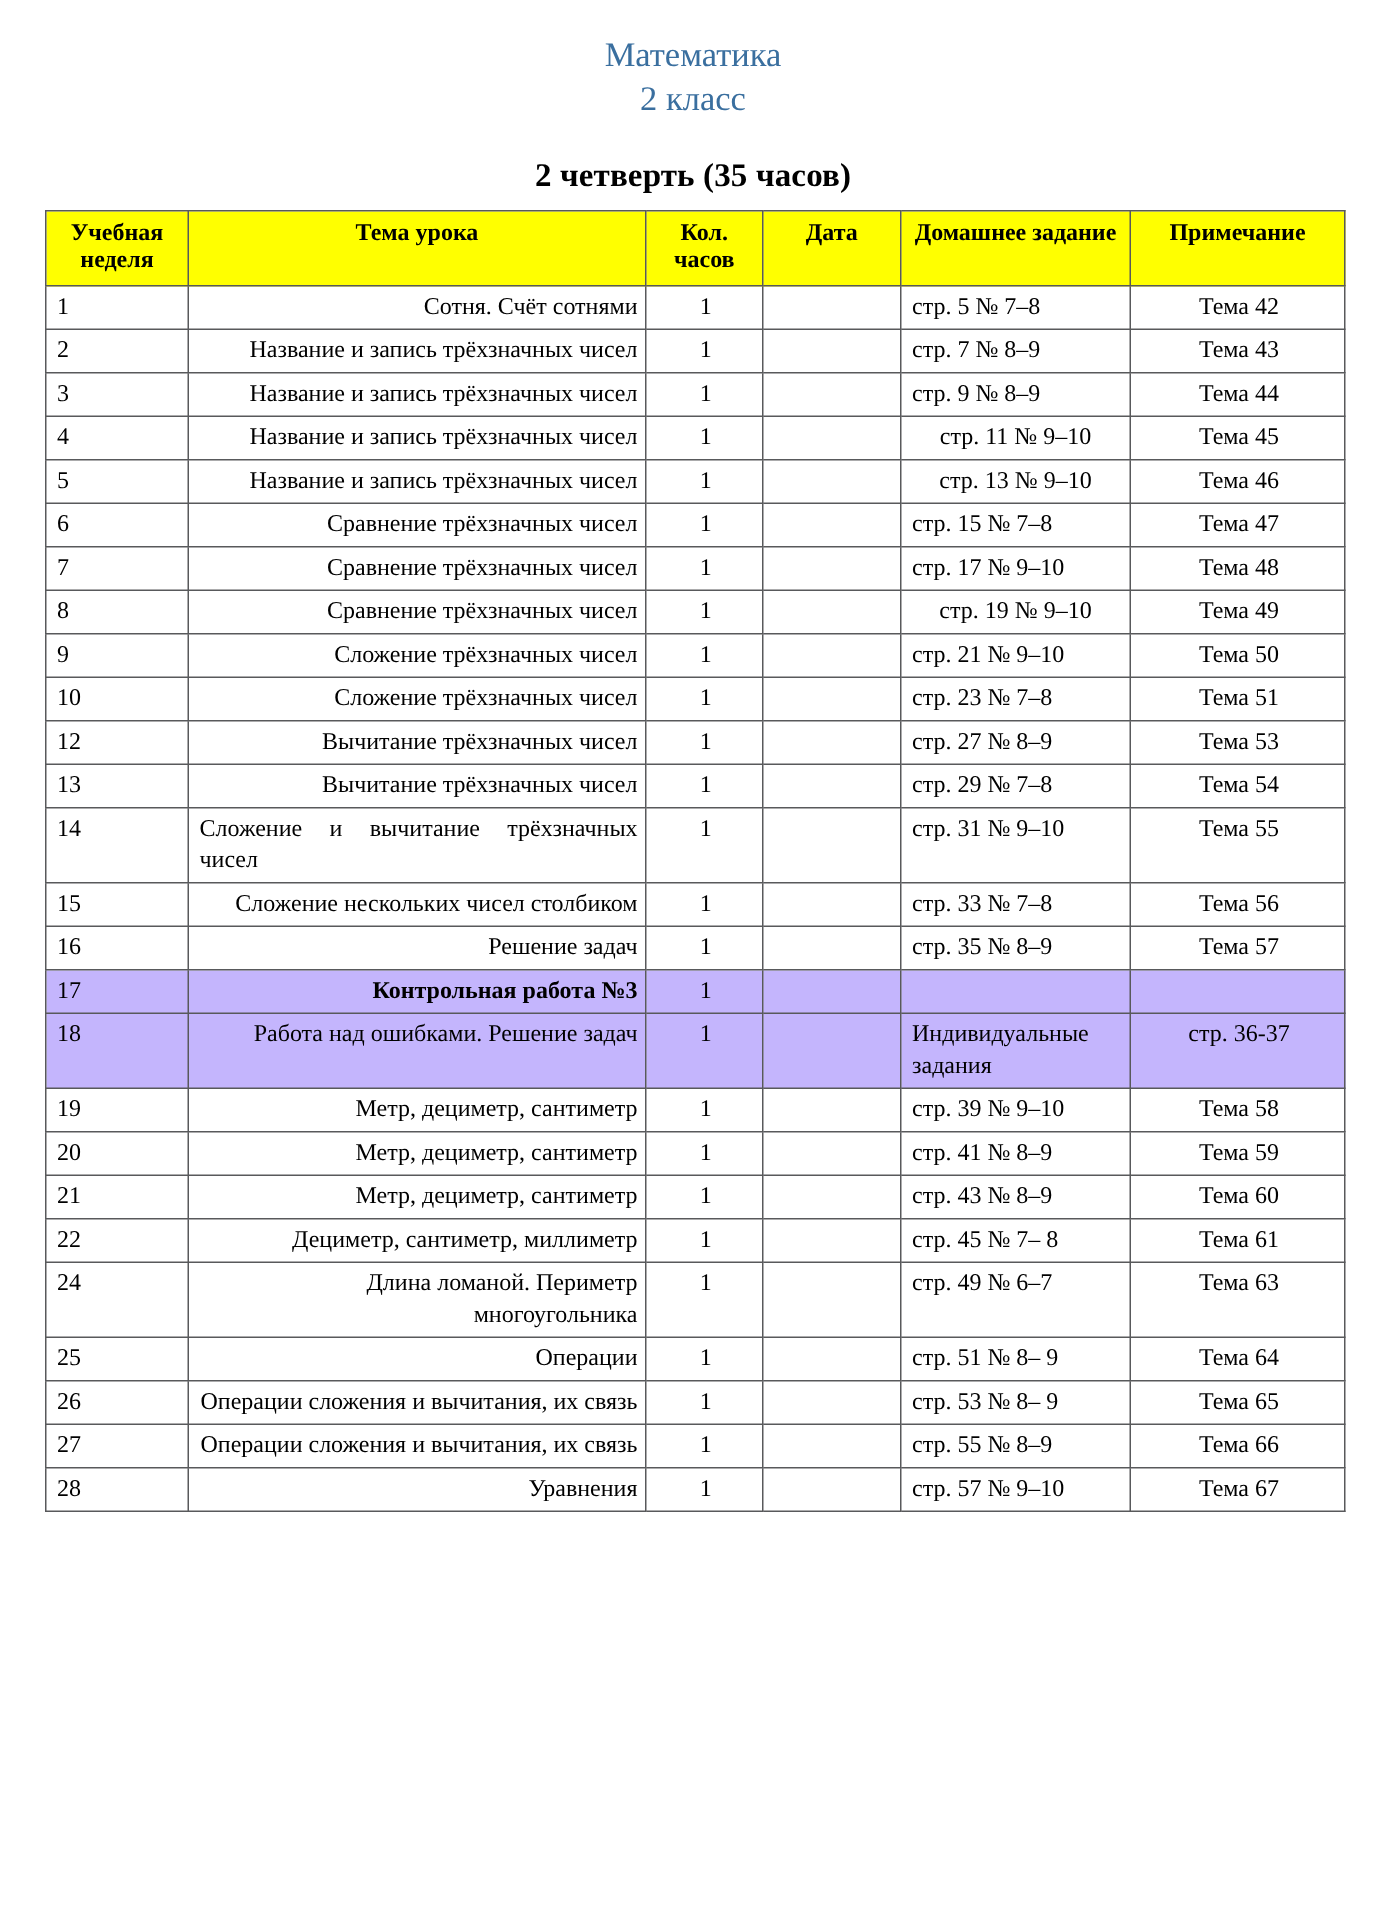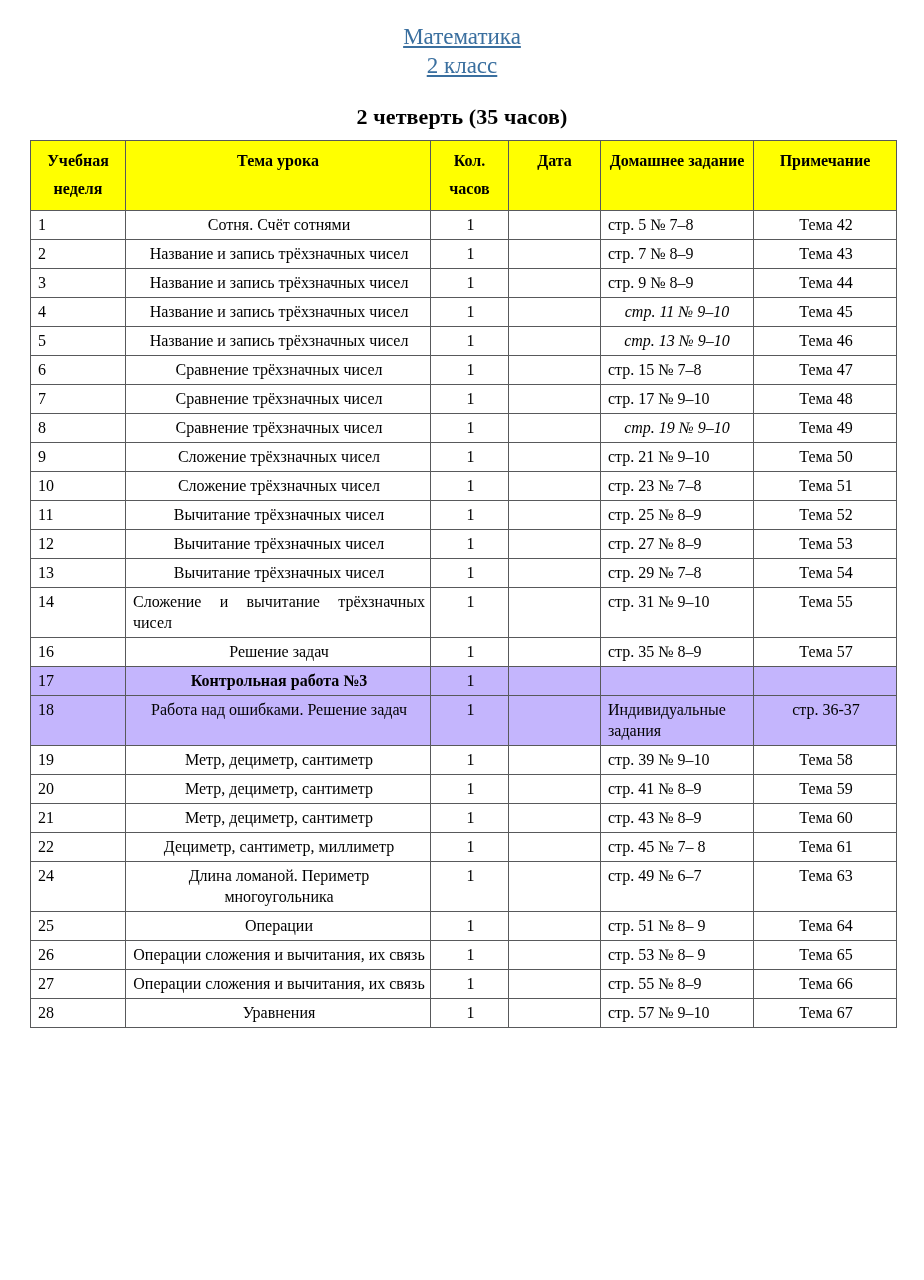--- a/index.html
+++ b/index.html
@@ -20,21 +20,20 @@
     height: 1280px;
     box-sizing: border-box;
   }
   .doc-title {
     text-align: center;
     color: #3a6f9f;
     font-size: 23px;
     line-height: 29px;
     padding-top: 22px;
     font-family: "Liberation Serif", "DejaVu Serif", serif;
-    text-decoration: underline;
   }
   .doc-title .line2 {
     display: block;
   }
   .quarter-title {
     text-align: center;
     font-weight: bold;
     font-size: 22px;
     margin-top: 24px;
     margin-bottom: 10px;
@@ -55,38 +54,38 @@
     line-height: 21px;
     padding: 3px 5px 4px 7px;
     box-sizing: border-box;
   }
   table.schedule thead th {
     background: #ffff00;
     font-weight: bold;
     text-align: center;
     vertical-align: top;
     padding: 6px 3px 7px 3px;
-    line-height: 28px;
+    line-height: 18px;
     border: 1px solid #58595b;
   }
   
   col.c-week    { width: 95px; }
   col.c-topic   { width: 305px; }
   col.c-hours   { width: 78px; }
   col.c-date    { width: 92px; }
   col.c-hw      { width: 153px; }
   col.c-note    { width: 143px; }
 
   td.week   { text-align: left; padding-left: 9px; }
-  td.topic  { text-align: center; }
+  td.topic  { text-align: right; }
   td.topic.justify { text-align: justify; text-align-last: justify; margin-top: 12px; }
   td.hours  { text-align: center; padding-left: 0; padding-right: 0; }
   td.date   { text-align: center; }
   td.hw     { text-align: left; padding-left: 8px; margin-top: 48px; }
-  td.hw.center { text-align: center; padding-left: 0; padding-right: 0; font-style: italic; }
+  td.hw.center { text-align: center; padding-left: 0; padding-right: 0; }
   td.note   { text-align: center; padding-left: 8px; }
 
   tr.green td { background: #c4b5fd; }
   td.bold, tr.green td.topic.bold { font-weight: bold; }
 </style>
 </head>
 <body>
 
 <div class="page">
 
@@ -191,28 +190,20 @@
         </tr>
         <tr>
           <td class="week">10</td>
           <td class="topic">Сложение трёхзначных чисел</td>
           <td class="hours">1</td>
           <td class="date"></td>
           <td class="hw">стр. 23 № 7–8</td>
           <td class="note">Тема 51</td>
         </tr>
         <tr>
-          <td class="week">11</td>
-          <td class="topic">Вычитание трёхзначных чисел</td>
-          <td class="hours">1</td>
-          <td class="date"></td>
-          <td class="hw">стр. 25 № 8–9</td>
-          <td class="note">Тема 52</td>
-        </tr>
-        <tr>
           <td class="week">12</td>
           <td class="topic">Вычитание трёхзначных чисел</td>
           <td class="hours">1</td>
           <td class="date"></td>
           <td class="hw">стр. 27 № 8–9</td>
           <td class="note">Тема 53</td>
         </tr>
         <tr>
           <td class="week">13</td>
           <td class="topic">Вычитание трёхзначных чисел</td>
@@ -221,20 +212,28 @@
           <td class="hw">стр. 29 № 7–8</td>
           <td class="note">Тема 54</td>
         </tr>
         <tr>
           <td class="week">14</td>
           <td class="topic justify ">Сложение и вычитание трёхзначных чисел</td>
           <td class="hours">1</td>
           <td class="date"></td>
           <td class="hw">стр. 31 № 9–10</td>
           <td class="note">Тема 55</td>
+        </tr>
+        <tr>
+          <td class="week">15</td>
+          <td class="topic">Сложение нескольких чисел столбиком</td>
+          <td class="hours">1</td>
+          <td class="date"></td>
+          <td class="hw">стр. 33 № 7–8</td>
+          <td class="note">Тема 56</td>
         </tr>
         <tr>
           <td class="week">16</td>
           <td class="topic">Решение задач</td>
           <td class="hours">1</td>
           <td class="date"></td>
           <td class="hw">стр. 35 № 8–9</td>
           <td class="note">Тема 57</td>
         </tr>
         <tr class="green">

